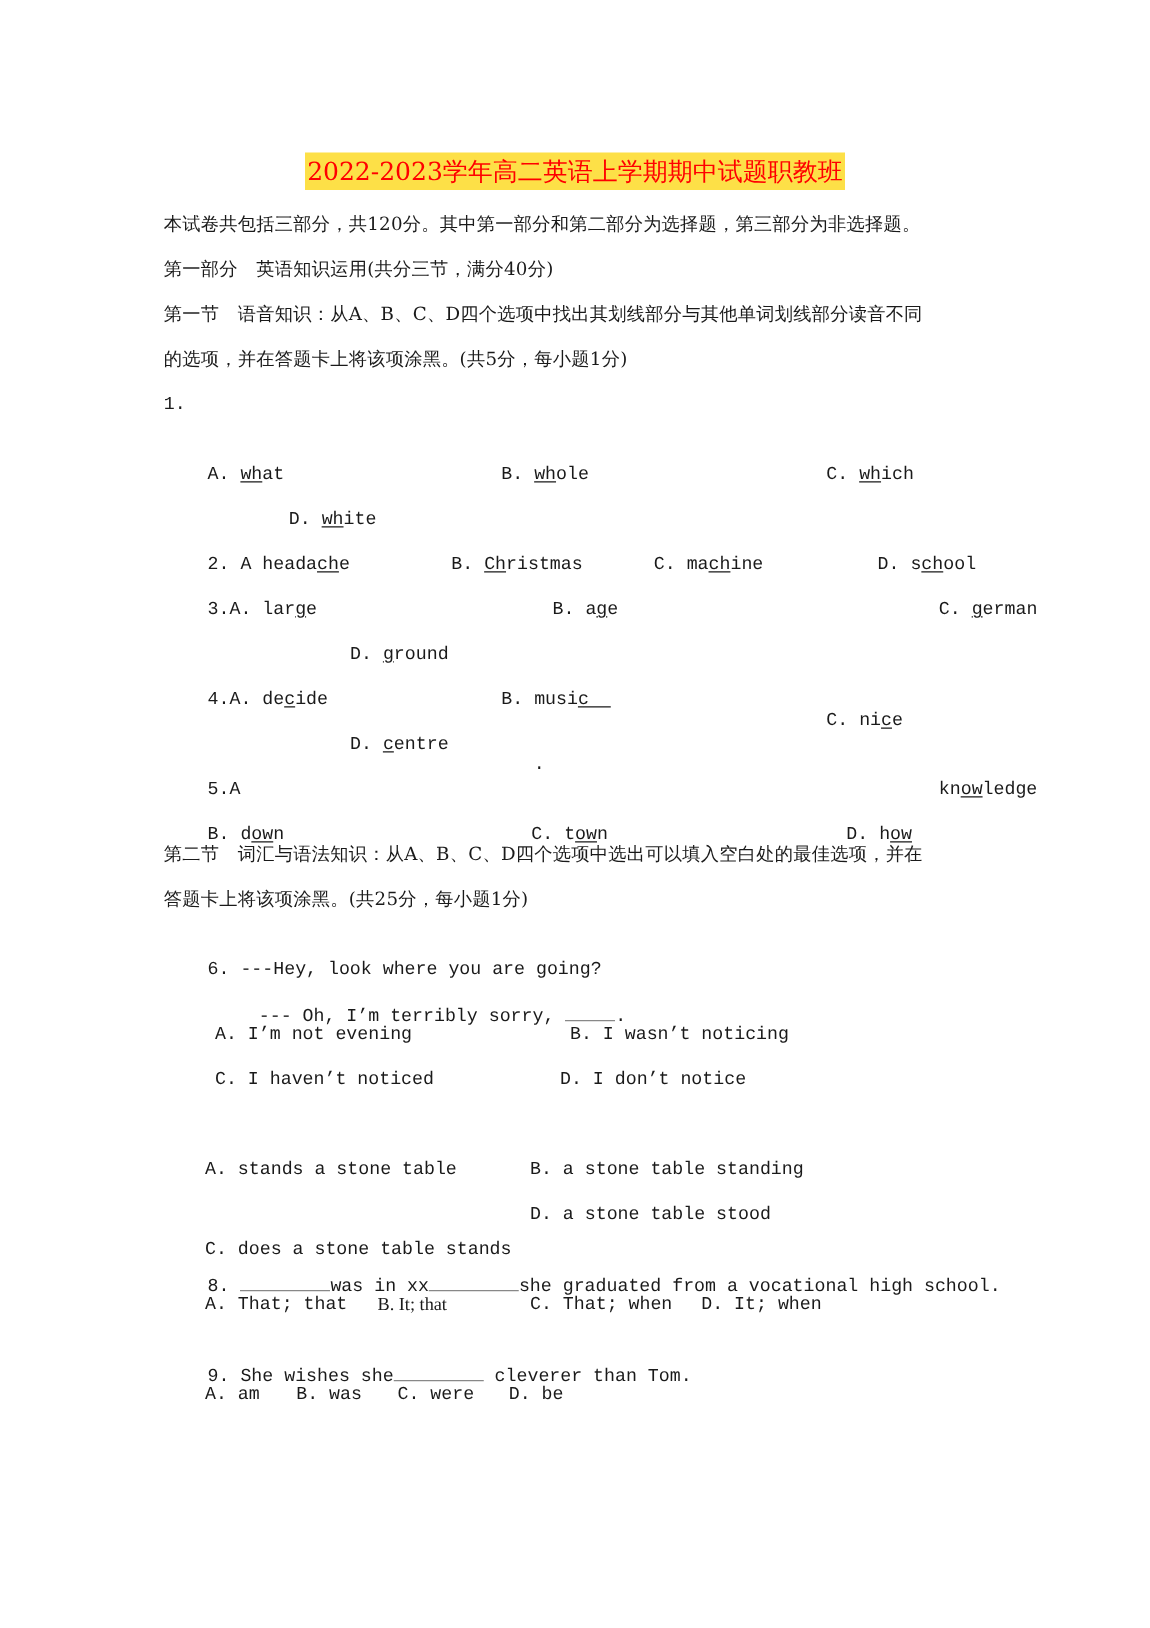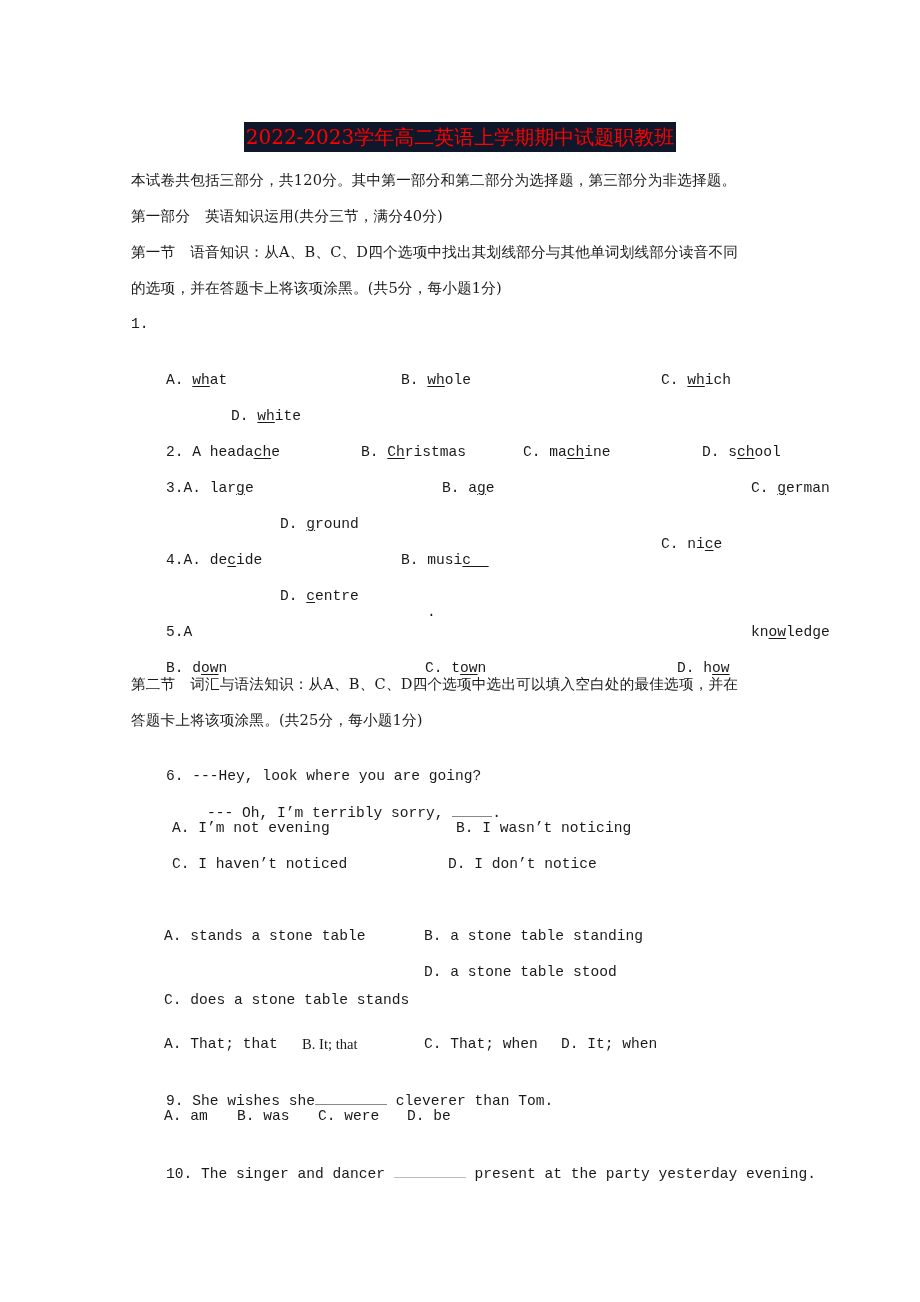--- a/index.html
+++ b/index.html
@@ -6,21 +6,21 @@
     body {
       width: 920px; height: 1302px; position: relative; overflow: hidden;
       font-family: "Liberation Mono", "DejaVu Sans Mono", monospace;
       color: #1a1a1a;
     }
     .page { position: absolute; left: 0; top: 0; width: 920px; height: 1302px; }
     .title-wrap {
       position: absolute; top: 122px; left: 0; width: 920px; text-align: center;
     }
     .title {
-      display: inline-block; background: #0f172a; color: #ff0000;
+      display: inline-block; background: #fde047; color: #ff0000;
       font-family: "DejaVu Serif", "Liberation Serif", serif;
       font-size: 20px; line-height: 30px; padding: 0 2px; letter-spacing: 0px;
     }
     .line {
       position: absolute; white-space: pre;
       font-size: 14.6px; line-height: 20px; height: 20px;
     }
     .cn { font-family: "DejaVu Serif", "Liberation Serif", serif; font-size: 14.6px; letter-spacing: 0.2px; }
     .u { text-decoration: underline; text-underline-offset: 2px; }
     .blank { display: inline-block; border-bottom: 1px solid #888; height: 14px; vertical-align: baseline; }
@@ -78,21 +78,21 @@
   <div class="line" style="top:494px;left:245px;">
     <span>D. </span><span class="u">g</span><span>round</span>
   </div>
 
   <div class="line" style="top:530px;left:131px;">
     <span>4.</span><span>A. </span><span>de</span><span class="u">c</span><span>ide</span>
   </div>
   <div class="line" style="top:530px;left:366px;">
     <span>B. </span><span>musi</span><span class="u">c  </span>
   </div>
-  <div class="line" style="top:514px;left:626px;">
+  <div class="line" style="top:547px;left:626px;">
     <span>C. </span><span>ni</span><span class="u">c</span><span>e</span>
   </div>
   <div class="line" style="top:566px;left:245px;">
     <span>D. </span><span class="u">c</span><span>entre</span>
   </div>
 
   <div class="line" style="top:602px;left:131px;">
     <span>5.</span><span>A</span>
   </div>
   <div class="line" style="top:602px;left:427px;">.</div>
@@ -121,30 +121,30 @@
   <div class="line" style="top:818px;left:172px;">A. I’m not evening</div>
   <div class="line" style="top:818px;left:456px;">B. I wasn’t noticing</div>
   <div class="line" style="top:854px;left:172px;">C. I haven’t noticed</div>
   <div class="line" style="top:854px;left:448px;">D. I don’t notice</div>
 
   <div class="line" style="top:926px;left:164px;">A. stands a stone table</div>
   <div class="line" style="top:926px;left:424px;">B. a stone table standing</div>
   <div class="line" style="top:962px;left:164px;margin-top:28px;">C. does a stone table stands</div>
   <div class="line" style="top:962px;left:424px;">D. a stone table stood</div>
 
+  <div class="line" style="top:998px;left:131px;">
+    <span>8.</span><span> </span><span class="blank" style="width:72px;"></span><span>was in xx</span><span class="blank" style="width:72px;"></span><span>she graduated from a vocational high school.</span>
+  </div>
   <div class="line" style="top:1034px;left:164px;">A. That; that</div>
   <div class="line" style="top:1034px;left:302px;font-family:Liberation Serif, serif;">B. It; that</div>
   <div class="line" style="top:1034px;left:424px;">C. That; when</div>
   <div class="line" style="top:1034px;left:561px;">D. It; when</div>
 
   <div class="line" style="top:1070px;left:131px;">
     <span>9.</span><span> </span><span>She wishes she</span><span class="blank" style="width:72px;"></span><span> cleverer than Tom.</span>
   </div>
   <div class="line" style="top:1106px;left:164px;">A. am</div>
   <div class="line" style="top:1106px;left:237px;">B. was</div>
   <div class="line" style="top:1106px;left:318px;">C. were</div>
   <div class="line" style="top:1106px;left:407px;">D. be</div>
 
-  <div class="line" style="top:1143px;left:131px;">
-    <span>10.</span><span> </span><span>The singer and dancer </span><span class="blank" style="width:72px;border-bottom-color:#bbb;"></span><span> present at the party yesterday evening.</span>
-  </div>
 
 </div>
 
 </body></html>

